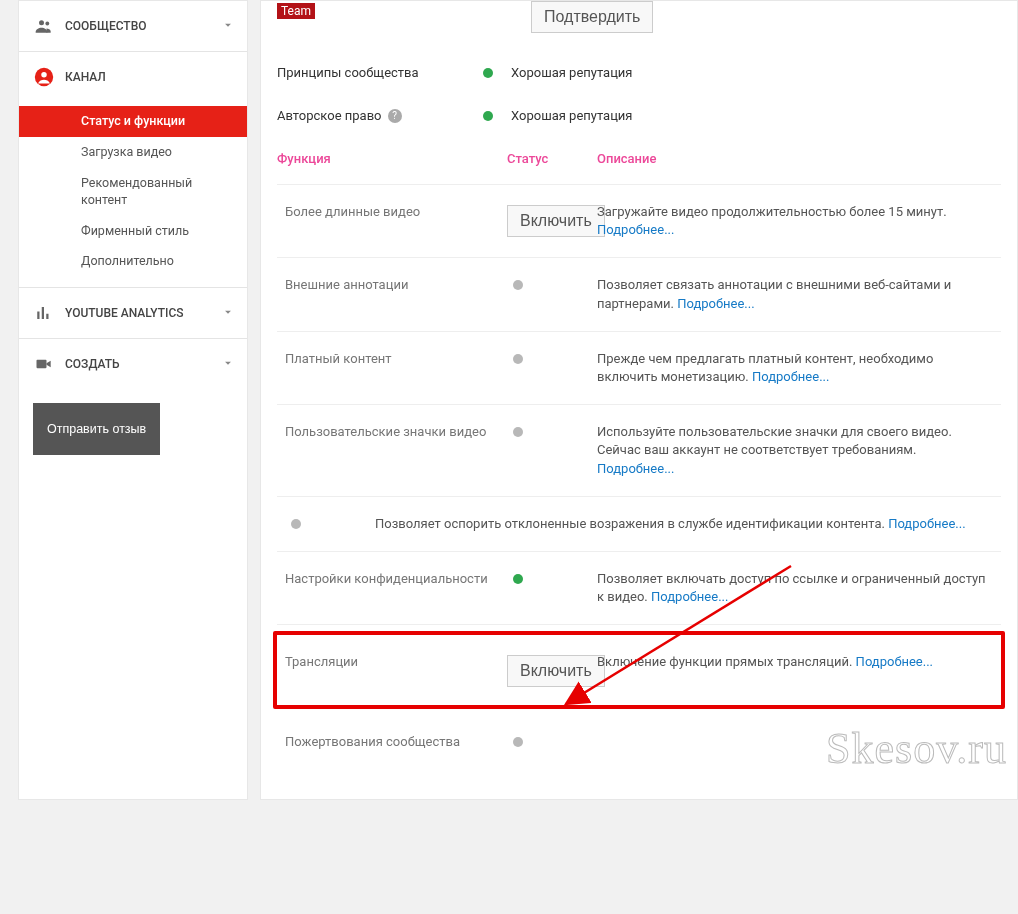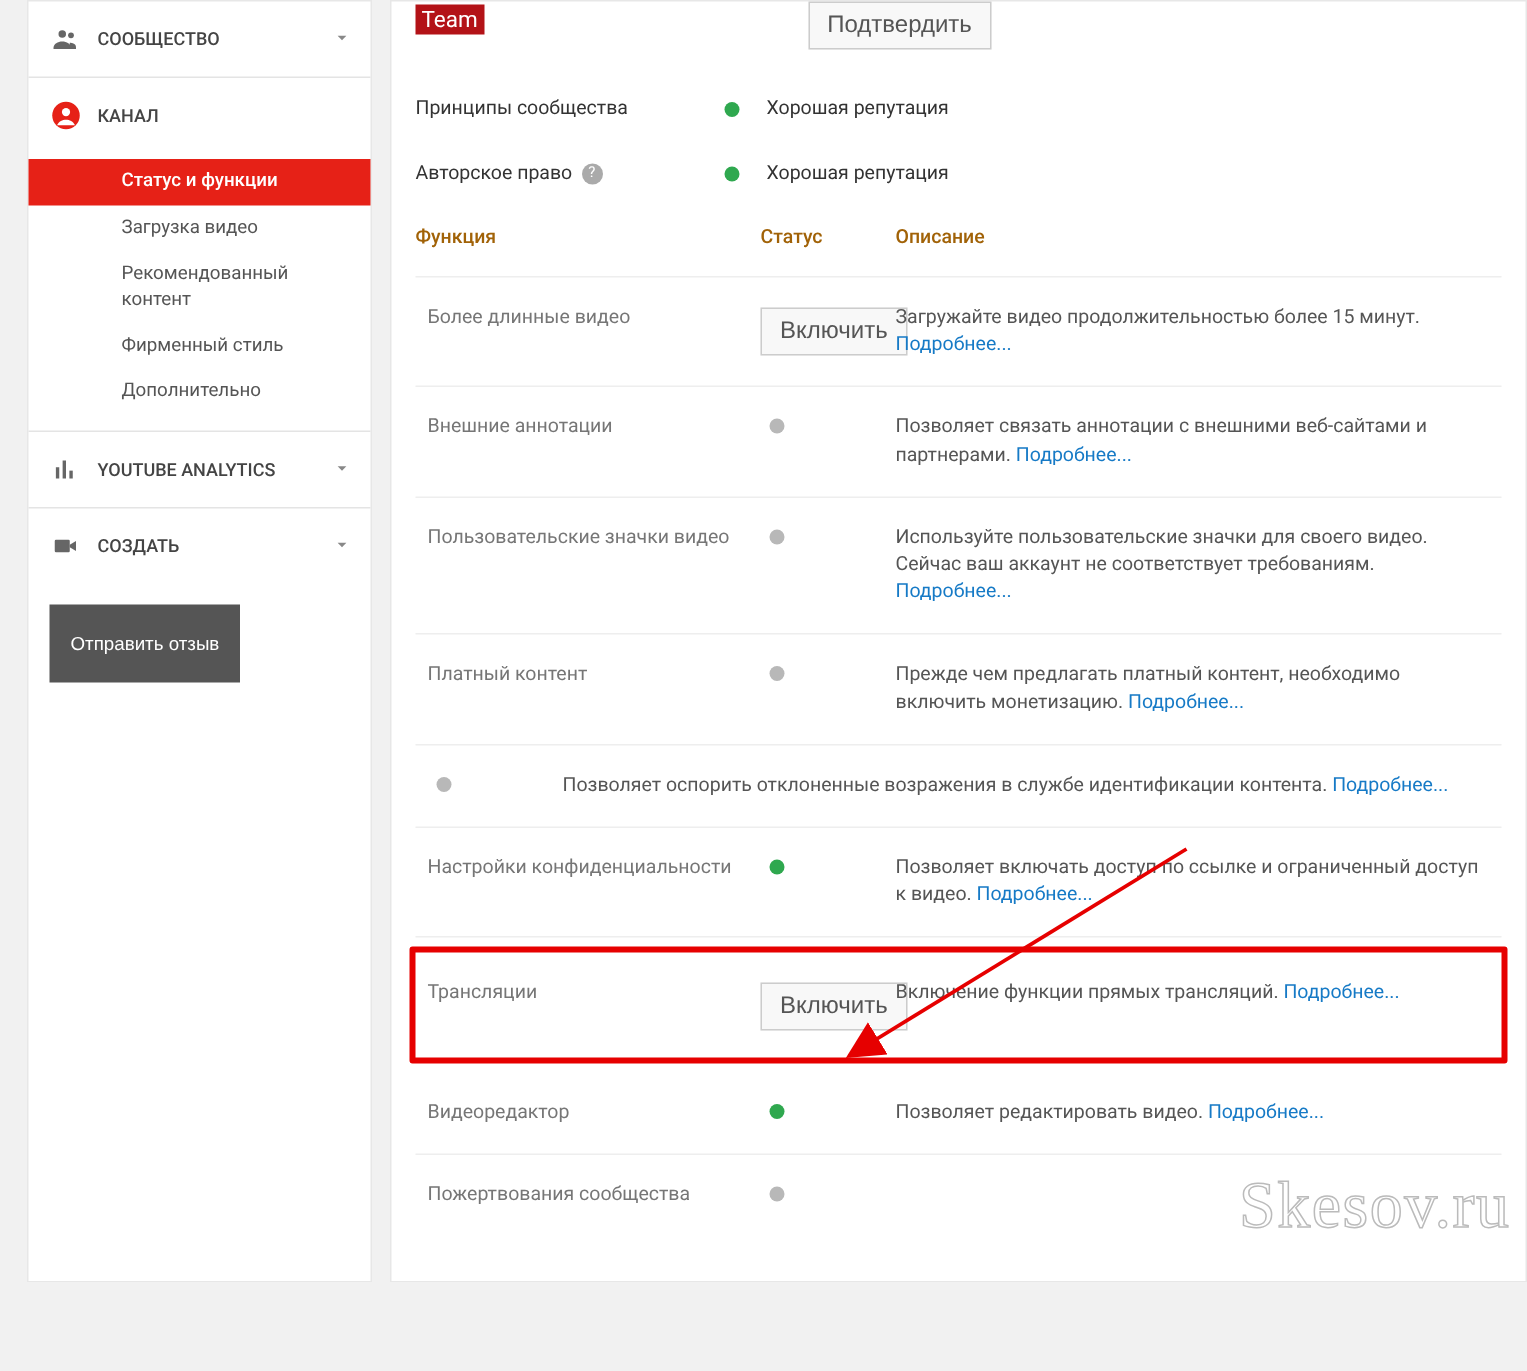--- a/index.html
+++ b/index.html
@@ -78,21 +78,21 @@
   }
   .confirm-row {
     display: flex;
     padding: 0 0 18px 0;
     gap: 20px;
     align-items: flex-start;
   }
   .team-badge {
     background: #b31217;
     color: #fff;
-    font-size: 15px;
+    font-size: 12px;
     padding: 1px 4px;
     margin-top: 2px;
     display: inline-block;
     text-align: center;
   }
   .btn {
     border: 1px solid #ccc;
     background: #f8f8f8;
     padding: 6px 12px;
     font-size: 16px;
@@ -130,21 +130,21 @@
   }
   .dot-green { background: #2fa84f; }
   .dot-gray { background: #b8b8b8; }
   .kv-value { color: #333; }
 
   
   .feat-header {
     display: flex;
     padding: 14px 0 18px 0;
     font-weight: 500;
-    color: #a16207;
+    color: #ec4899;
     border-bottom: 1px solid #eee;
   }
   .col-fn { width: 230px; }
   .col-status { width: 90px; text-align: left; }
   .col-desc { flex: 1; }
 
   .feat-row {
     display: flex;
     align-items: flex-start;
     padding: 18px 8px;
@@ -322,32 +322,32 @@
 
     <div class="feat-row">
       <div class="fn-name">Внешние аннотации</div>
       <div class="fn-status"><span class="dot-gray"></span></div>
       <div class="fn-desc">
         <span>Позволяет связать аннотации с внешними веб-сайтами и партнерами. </span><a class="link">Подробнее...</a>
       </div>
     </div>
 
     <div class="feat-row">
+      <div class="fn-name">Платный контент</div>
+      <div class="fn-status"><span class="dot-gray"></span></div>
+      <div class="fn-desc">
+        <span>Прежде чем предлагать платный контент, необходимо включить монетизацию. </span><a class="link">Подробнее...</a>
+      </div>
+    </div>
+
+    <div class="feat-row">
       <div class="fn-name">Пользовательские значки видео</div>
       <div class="fn-status"><span class="dot-gray"></span></div>
       <div class="fn-desc">
         <span>Используйте пользовательские значки для своего видео. Сейчас ваш аккаунт не соответствует требованиям. </span><a class="link">Подробнее...</a>
-      </div>
-    </div>
-
-    <div class="feat-row">
-      <div class="fn-name">Платный контент</div>
-      <div class="fn-status"><span class="dot-gray"></span></div>
-      <div class="fn-desc">
-        <span>Прежде чем предлагать платный контент, необходимо включить монетизацию. </span><a class="link">Подробнее...</a>
       </div>
     </div>
 
     <div class="feat-row">
       <div class="fn-status"><span class="dot-gray"></span></div>
       <div class="fn-desc">
         <span>Позволяет оспорить отклоненные возражения в службе идентификации контента. </span><a class="link">Подробнее...</a>
       </div>
     </div>
 
@@ -364,27 +364,20 @@
         <div class="fn-name">Трансляции</div>
         <div class="fn-status">
           <button class="btn">Включить</button>
         </div>
         <div class="fn-desc">
           <span>Включение функции прямых трансляций. </span><a class="link">Подробнее...</a>
         </div>
       </div>
     </div>
 
-    <div class="feat-row">
-      <div class="fn-name">Видеоредактор</div>
-      <div class="fn-status"><span class="dot-green"></span></div>
-      <div class="fn-desc">
-        <span>Позволяет редактировать видео. </span><a class="link">Подробнее...</a>
-      </div>
-    </div>
 
     <div class="feat-row" style="border-bottom:none">
       <div class="fn-name">Пожертвования сообщества</div>
       <div class="fn-status"><span class="dot-gray"></span></div>
     </div>
 
     <svg class="arrow-svg" width="280" height="170">
       <defs>
         <marker id="ah" markerWidth="12" markerHeight="12" refX="9" refY="5" orient="auto">
           <path d="M0,0 L10,5 L0,10 z" fill="#e60000"></path>

